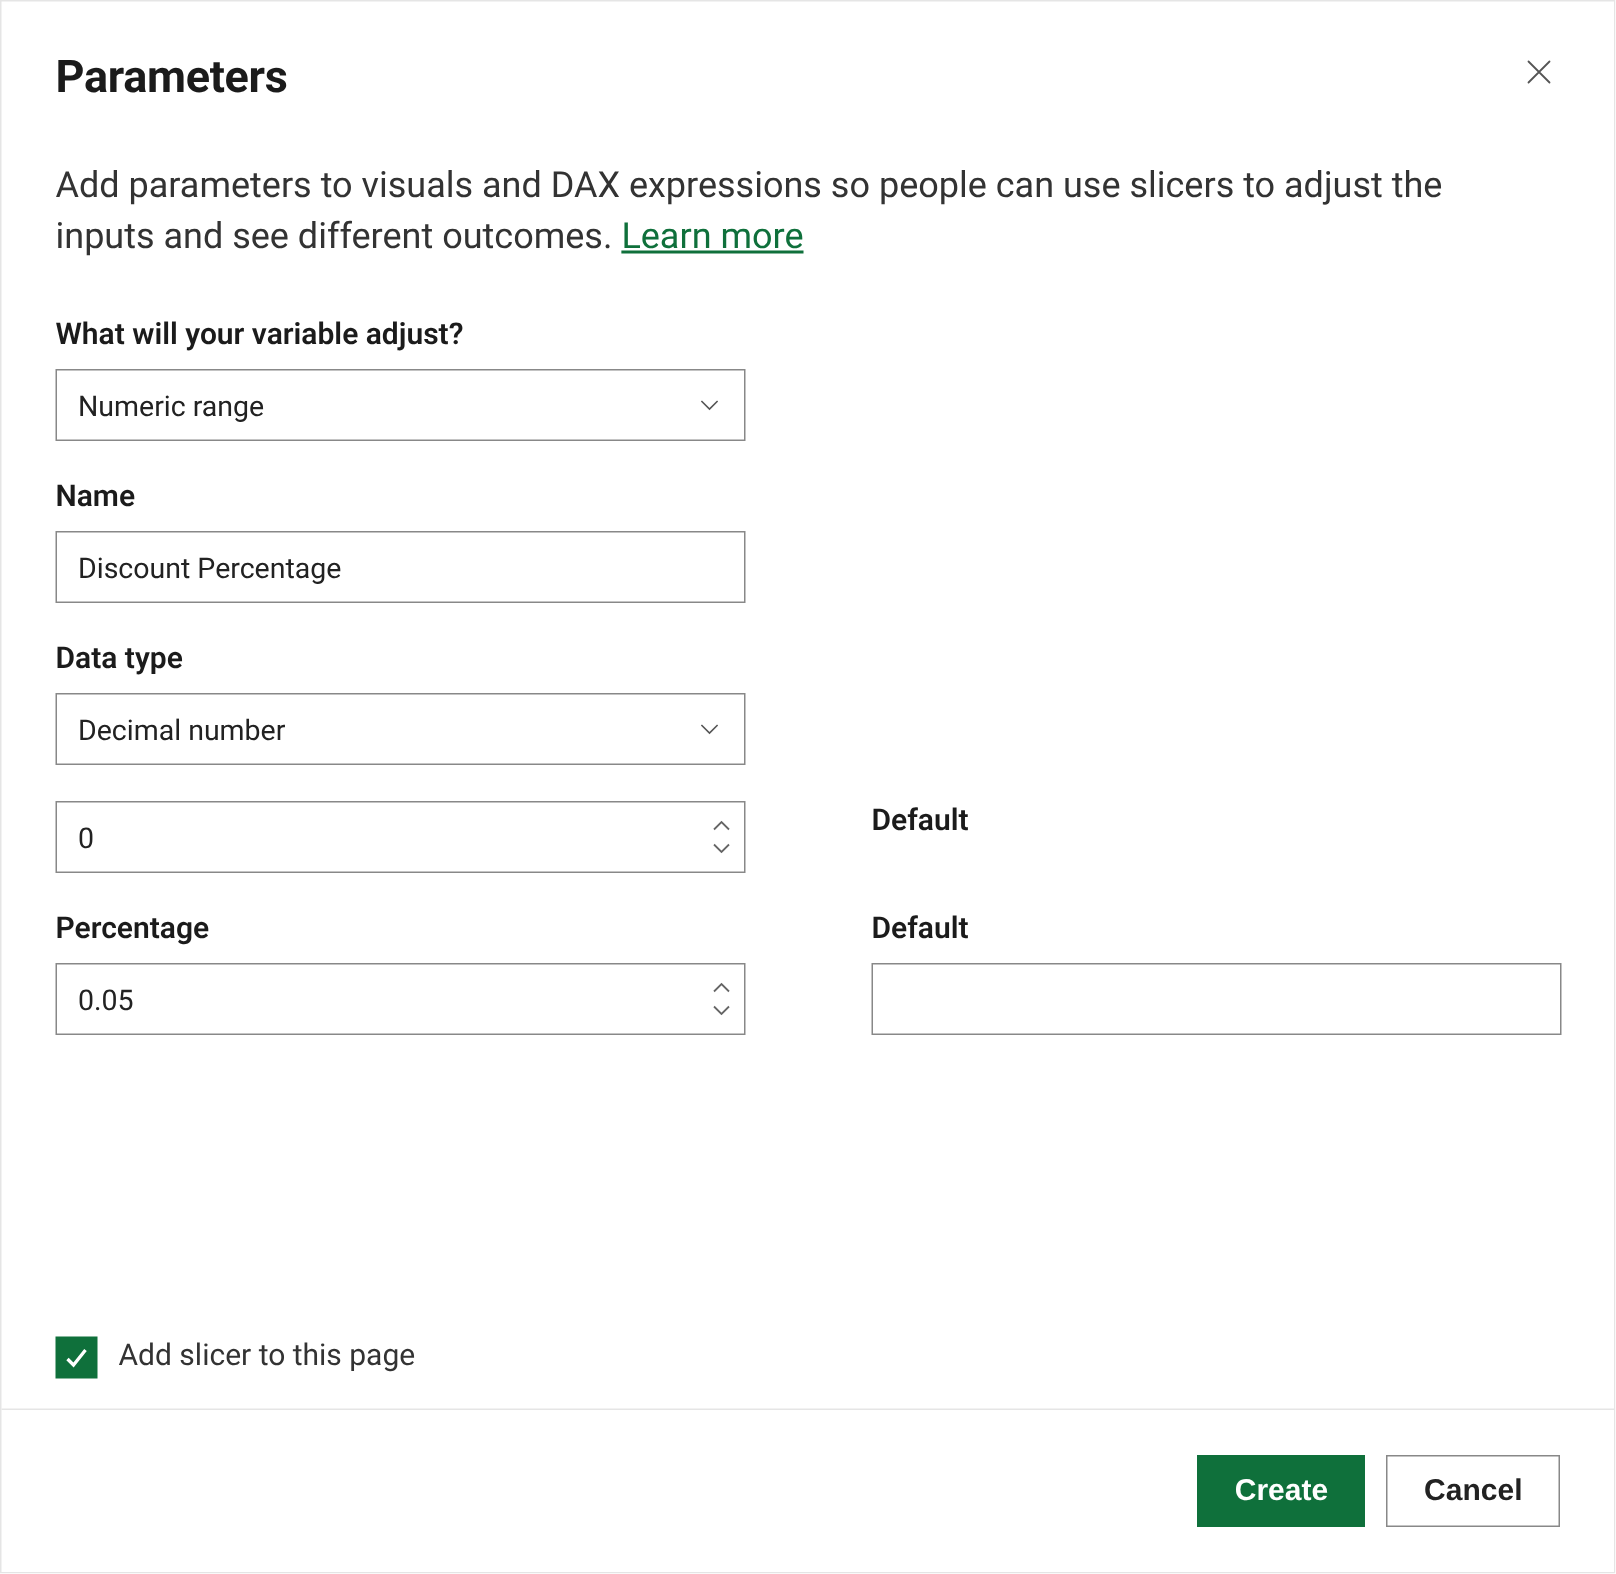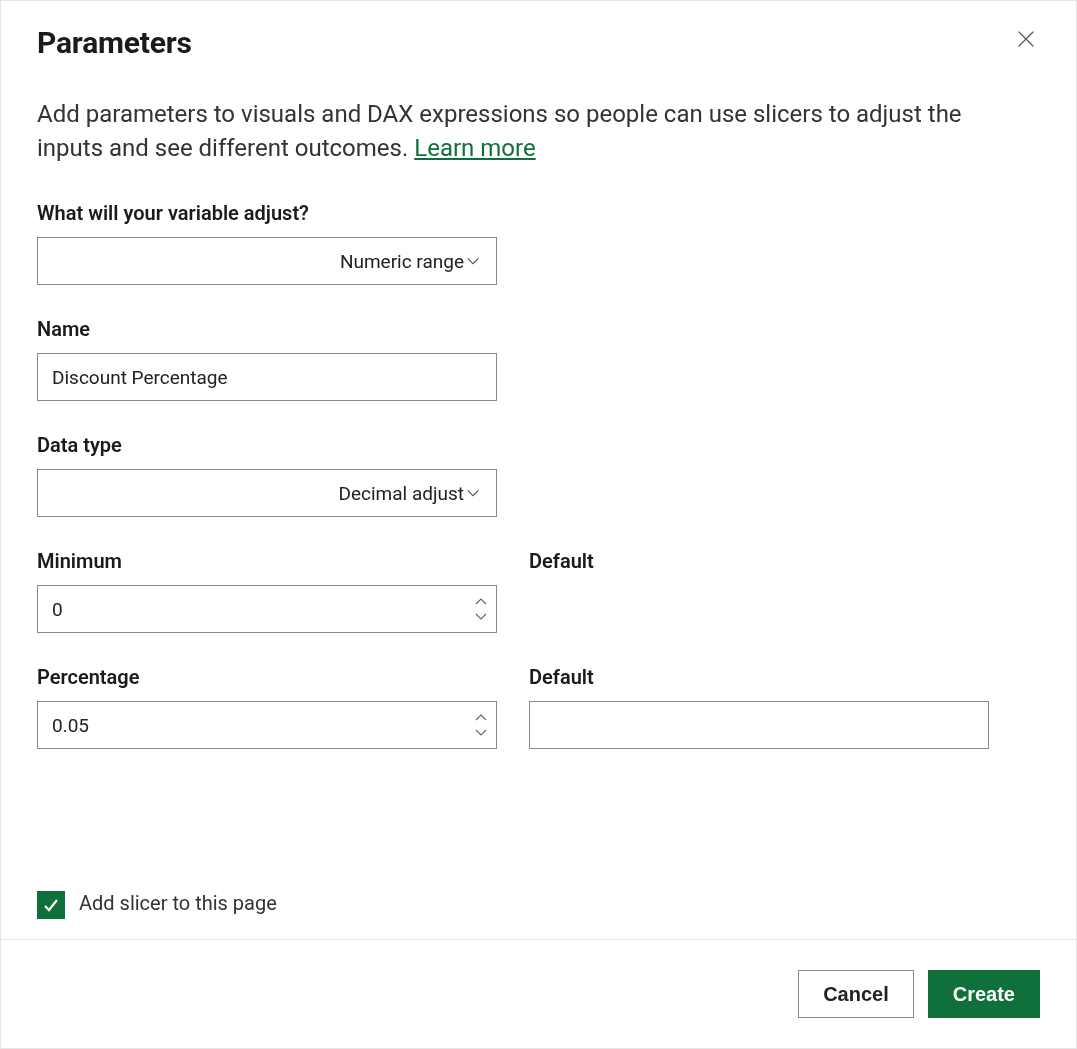--- a/index.html
+++ b/index.html
@@ -17,23 +17,24 @@
     }
     .dialog {
       width: 100%;
       height: 100%;
       display: flex;
       flex-direction: column;
       border: 1px solid #e5e5e5;
     }
     .dialog-body {
       flex: 1;
-      padding: 24px 36px 20px 36px;
+      padding: 13px 36px 20px 36px;
       overflow: hidden;
       position: relative;
+      margin-top: 20px;
     }
     .header-row {
       display: flex;
       justify-content: space-between;
       align-items: flex-start;
       margin-bottom: 38px;
     }
     h1.title {
       font-size: 30px;
       font-weight: 700;
@@ -64,21 +65,20 @@
       color: #0f703b;
       text-decoration: underline;
       cursor: pointer;
     }
     .form-area {
       display: grid;
       grid-template-columns: 460px 460px;
       column-gap: 84px;
       row-gap: 24px;
       align-items: start;
-      gap: 32px;
     }
     .form-group {
       display: flex;
       flex-direction: column;
     }
     .form-group.fullspan {
       grid-column: 1 / 2;
     }
     label.field-label {
       font-size: 20px;
@@ -89,21 +89,21 @@
     .control {
       width: 100%;
       height: 48px;
       border: 1px solid #888;
       background: #fff;
       font-size: 19px;
       color: #222;
       padding: 0 14px;
       display: flex;
       align-items: center;
-      justify-content: flex-end;
+      justify-content: space-between;
       position: relative;
     }
     .control input.text-input {
       border: none;
       outline: none;
       font: inherit;
       color: inherit;
       width: 100%;
       height: 100%;
       background: transparent;
@@ -238,30 +238,29 @@
         <label class="field-label">Name</label>
         <div class="control">
           <input type="text" class="text-input" value="Discount Percentage" style="">
         </div>
       </div>
       <div class="form-group empty-col"></div>
 
       <div class="form-group fullspan">
         <label class="field-label">Data type</label>
         <div class="control select">
-          <span>Decimal adjust</span>
+          <span>Decimal number</span>
           <svg class="chevron-down" viewBox="0 0 20 20">
               <polyline points="4,7 10,13 16,7"></polyline>
             </svg>
         </div>
       </div>
       <div class="form-group empty-col"></div>
 
       <div class="form-group">
-        <label class="field-label">Minimum</label>
         <div class="control">
           <input type="text" class="text-input" value="0" style="">
           <div class="spinners">
             <div class="spinner-btn">
                 <svg viewBox="0 0 12 8">
                   <polyline points="1,6 6,1 11,6"></polyline>
                 </svg>
               </div>
             <div class="spinner-btn">
                 <svg viewBox="0 0 12 8">
@@ -309,16 +308,16 @@
         <svg viewBox="0 0 18 18">
             <polyline points="3,10 7,14 15,4"></polyline>
           </svg>
       </div>
       <span class="checkbox-label">Add slicer to this page</span>
     </div>
 
   </div>
 
   <div class="footer">
+    <button class="btn btn-primary">Create</button>
     <button class="btn btn-secondary">Cancel</button>
-    <button class="btn btn-primary">Create</button>
   </div>
 </div>
 
 </body></html>

